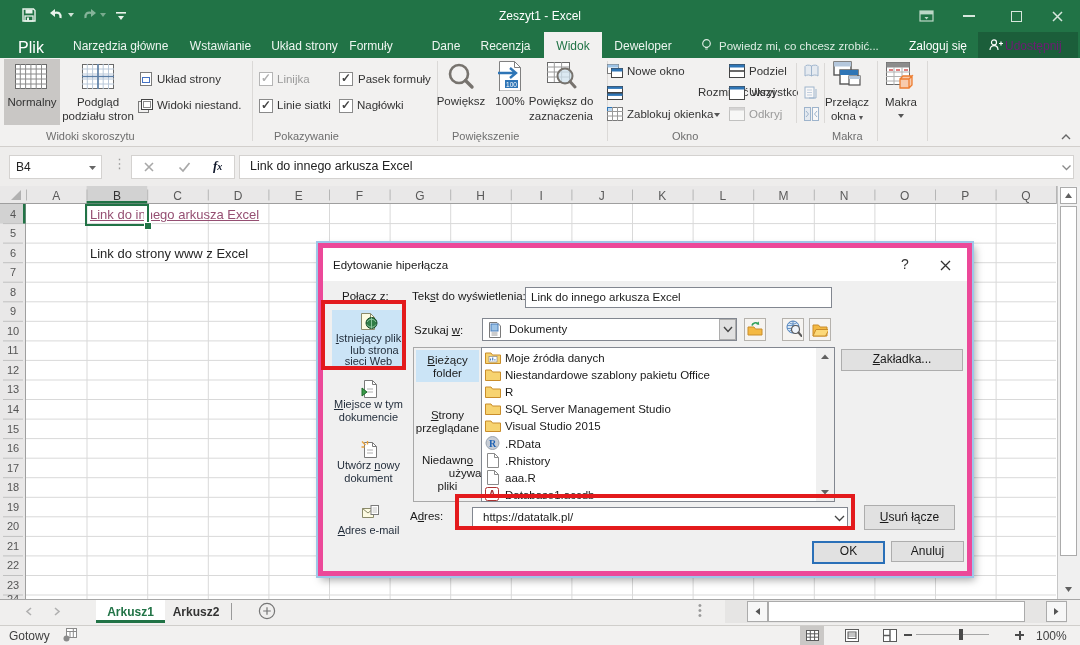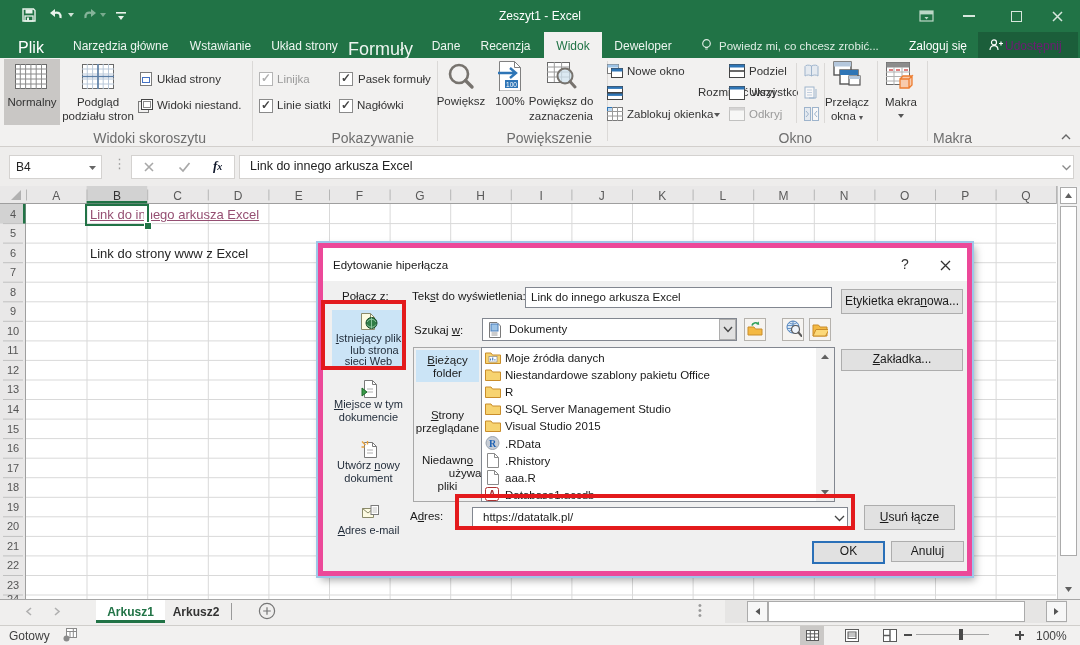--- a/index.html
+++ b/index.html
@@ -2,21 +2,21 @@
 <html lang="pl"><head>
 <meta charset="utf-8">
 <title>Zeszyt1 - Excel</title>
 <style>
   html,body{margin:0;padding:0;}
   body{width:1080px;height:645px;position:relative;overflow:hidden;
        font-family:"Liberation Sans",sans-serif;background:#fff;
        -webkit-font-smoothing:antialiased;}
   .ab{position:absolute;}
   .tx{position:absolute;white-space:nowrap;}
-  .grp{color:#6e6e6e;font-size:14px;text-align:right;}
+  .grp{color:#6e6e6e;font-size:11px;text-align:left;}
   .rlab{font-size:11.5px;color:#333;}
   .cb{position:absolute;width:12px;height:12px;background:#fff;border:1px solid #8a8a8a;}
   .chk{position:absolute;font-size:12px;color:#444;font-weight:bold;}
   .btn{position:absolute;background:#e1e1e1;border:1px solid #adadad;
        font-size:12px;color:#1a1a1a;text-align:center;}
   .dtx{position:absolute;font-size:11.5px;color:#1a1a1a;white-space:nowrap;}
 </style>
 </head>
 <body>
 
@@ -58,21 +58,21 @@
 <svg class="ab" style="left:1051px;top:10px" width="13" height="13" viewBox="0 0 13 13">
   <path d="M2 2 L11 11 M11 2 L2 11" stroke="#d7e7dd" stroke-width="1.5"></path>
 </svg>
 
 <div class="ab" style="left:0;top:32px;width:1080px;height:26px;background:#217346;"></div>
 <div class="ab" style="left:544px;top:32px;width:58px;height:26px;background:#f2f1f0;"></div>
 <div class="tx" style="left:0;top:39px;width:62px;text-align:center;color:#fff;font-size:16px;">Plik</div>
 <div class="tx" style="left:73px;top:39px;width:89px;text-align:center;color:#edf5f0;font-size:12px;">Narzędzia główne</div>
 <div class="tx" style="left:188px;top:39px;width:65px;text-align:center;color:#edf5f0;font-size:12px;">Wstawianie</div>
 <div class="tx" style="left:269px;top:39px;width:71px;text-align:center;color:#edf5f0;font-size:12px;">Układ strony</div>
-<div class="tx" style="left:348px;top:39px;width:46px;text-align:center;color:#edf5f0;font-size:18px;">Formuły</div>
+<div class="tx" style="left:348px;top:39px;width:46px;text-align:center;color:#edf5f0;font-size:12px;">Formuły</div>
 <div class="tx" style="left:431px;top:39px;width:30px;text-align:center;color:#edf5f0;font-size:12px;">Dane</div>
 <div class="tx" style="left:480px;top:39px;width:51px;text-align:center;color:#edf5f0;font-size:12px;">Recenzja</div>
 <div class="tx" style="left:544px;top:39px;width:58px;text-align:center;color:#217346;font-size:12px;">Widok</div>
 <div class="tx" style="left:613px;top:39px;width:60px;text-align:center;color:#edf5f0;font-size:12px;">Deweloper</div>
 <svg class="ab" style="left:700px;top:38px" width="13" height="14" viewBox="0 0 13 14">
   <circle cx="6.5" cy="5.5" r="3.8" fill="none" stroke="#dcebe2" stroke-width="1.2"></circle>
   <path d="M5 9.5h3M5.3 11h2.4" stroke="#dcebe2" stroke-width="1.1"></path>
 </svg>
 <div class="tx" style="left:719px;top:39.5px;color:#dcebe2;font-size:11.5px;">Powiedz mi, co chcesz zrobić...</div>
 <div class="tx" style="left:906px;top:39px;width:64px;text-align:center;color:#fff;font-size:12px;">Zaloguj się</div>
@@ -411,21 +411,20 @@
   <div class="dtx" style="left:10px;top:11px;">Edytowanie hiperłącza</div>
   <div class="dtx" style="left:578px;top:8px;font-size:14px;color:#333;">?</div>
   <svg class="ab" style="left:617px;top:12px" width="11" height="11" viewBox="0 0 11 11">
       <path d="M1 1 L10 10 M10 1 L1 10" stroke="#333" stroke-width="1.3"></path>
     </svg>
 
   <div class="dtx" style="left:19px;top:42px;">Połącz z:</div>
   <div class="dtx" style="left:89px;top:42px;">Tek<u>s</u>t do wyświetlenia:</div>
   <div class="ab" style="left:202px;top:39px;width:307px;height:21px;background:#fff;border:1px solid #828790;box-sizing:border-box;"></div>
   <div class="dtx" style="left:208px;top:43px;">Link do innego arkusza Excel</div>
-  <div class="btn" style="left:518px;top:41px;width:120px;height:23px;line-height:22px;">Etykietka ekra<u>n</u>owa...</div>
 
   <div class="ab" style="left:9px;top:62px;width:73px;height:59px;background:#cbe4f6;"></div>
   <svg class="ab" style="left:36px;top:65px" width="20" height="17" viewBox="0 0 20 17">
     <path d="M2.5 0.5 h9 l4 4 v12 h-13 z" fill="#fdfbe2" stroke="#8a8a6a"></path>
     <path d="M11.5 0.5 v4 h4" fill="none" stroke="#8a8a6a"></path>
     <circle cx="12.5" cy="10" r="5.5" fill="#2f7d46" stroke="#184a28"></circle>
     <path d="M8 9 a5 5 0 0 1 9 0 M8 11.5 a5 5 0 0 0 9 0 M12.5 4.5 v11" fill="none" stroke="#9fd3ae" stroke-width=".8"></path>
   </svg>
   <div class="dtx" style="left:9px;top:84px;width:73px;text-align:center;font-size:11px;color:#1f2a38;"><u>I</u>stniejący plik</div>
   <div class="dtx" style="left:9px;top:95.5px;width:85px;text-align:center;font-size:11px;color:#1f2a38;">lub strona</div>

